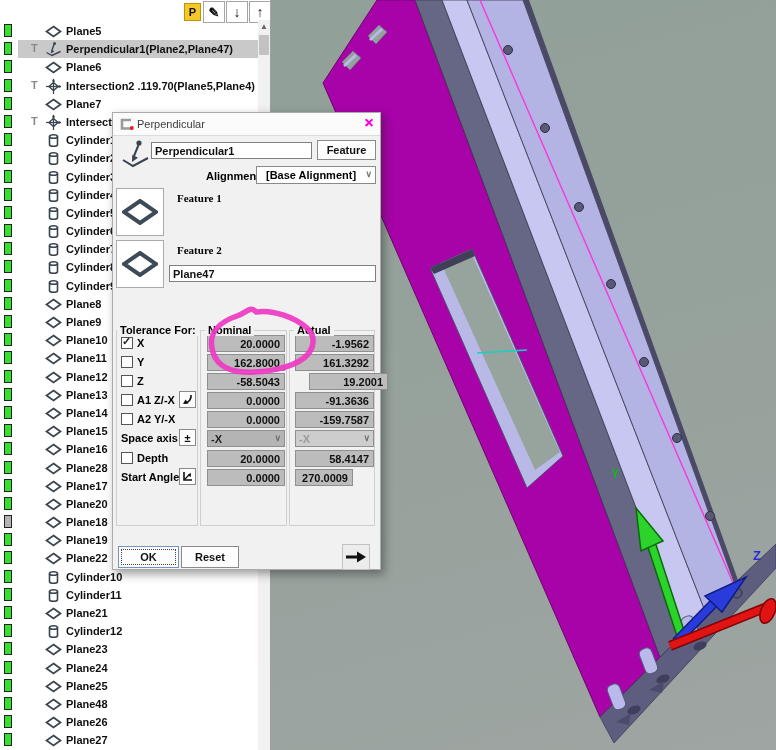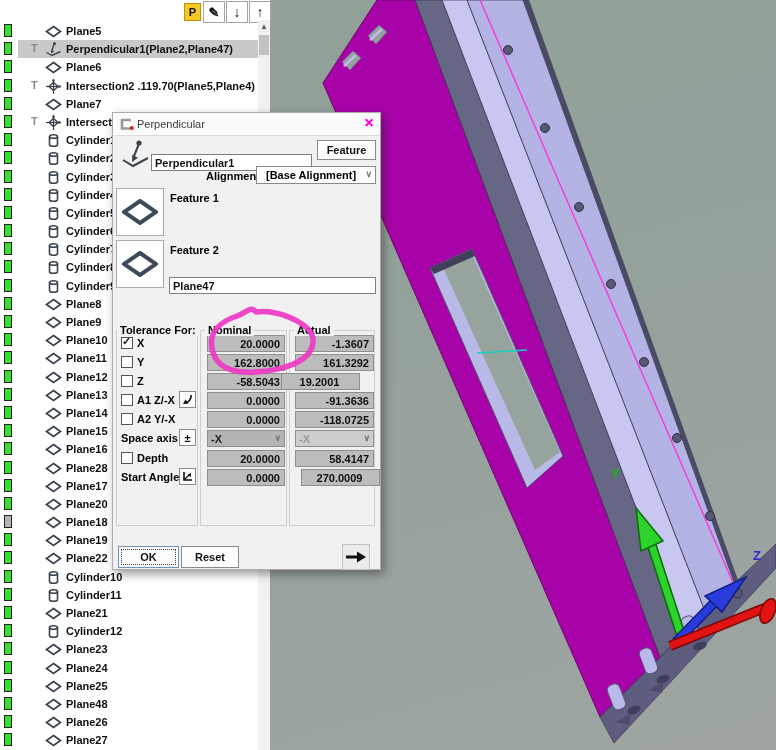--- a/index.html
+++ b/index.html
@@ -38,33 +38,33 @@
   #dialog{position:absolute;left:112px;top:112px;width:267px;height:456px;background:#f1f1f1;
     border:1px solid #ababab;box-sizing:content-box;z-index:10;
     box-shadow:3px 4px 9px rgba(30,30,30,.45);font-size:11px;}
   #dlg-title{position:absolute;left:0;top:0;right:0;height:22px;background:#fbfbfb;
     border-bottom:1px solid #dcdcdc;}
   #dlg-title .txt{position:absolute;left:24px;top:5px;color:#3c3c3c;font-size:11px;}
   #dlg-logo{position:absolute;left:6px;top:5px;}
   #dlg-close{position:absolute;right:6px;top:3px;color:#ff00dd;font-weight:900;font-size:12px;
     cursor:pointer;text-shadow:0 0 .6px #ff00dd;}
   .fld{position:absolute;background:#fff;border:1px solid #7f7f7f;box-sizing:border-box;
-    font-size:11px;font-weight:bold;color:#111;padding:2px 17px 0 3px;white-space:nowrap;overflow:hidden;margin-top:12px;}
+    font-size:11px;font-weight:bold;color:#111;padding:2px 17px 0 3px;white-space:nowrap;overflow:hidden;}
   .btn{position:absolute;background:#fdfdfd;border:1px solid #8a8a8a;box-sizing:border-box;
     text-align:center;font-weight:bold;color:#111;cursor:pointer;}
   #perp-icon{position:absolute;left:7px;top:26px;}
   #name-field{left:38px;top:29px;width:161px;height:17px;}
   #comment-btn{left:204px;top:27px;width:59px;height:20px;line-height:18px;font-size:11px;}
   #align-label{position:absolute;left:93px;top:57px;font-weight:bold;}
   #align-dd{position:absolute;left:143px;top:53px;width:120px;height:18px;background:#fff;
     border:1px solid #8a8a8a;box-sizing:border-box;font-weight:bold;padding:2px 9px;cursor:pointer;}
   #align-dd .chev{position:absolute;right:3px;top:2px;color:#777;font-size:9px;}
   .feat-box{position:absolute;left:3px;width:48px;height:48px;background:#fff;border:1px solid #aaa;
     box-sizing:border-box;display:flex;align-items:center;justify-content:center;}
-  .feat-label{position:absolute;left:57px;font-weight:bold;}
+  .feat-label{position:absolute;left:64px;font-weight:bold;font-family:Liberation Serif, serif;}
   .fieldset{position:absolute;top:217px;height:196px;border:1px solid #cfcfcf;box-sizing:border-box;}
   .legend{position:absolute;top:211px;background:#f1f1f1;font-weight:bold;padding:0 3px;z-index:2;}
   .tol-label{position:absolute;left:8px;font-weight:bold;white-space:nowrap;display:flex;align-items:center;gap:4px;}
   .cbx{width:10px;height:10px;border:1px solid #555;background:#fff;display:inline-block;
     position:relative;cursor:pointer;flex:none;}
   .cbx.on:after{content:"✓";position:absolute;left:0px;top:-3px;font-size:11px;color:#222;}
   .vfld{position:absolute;background:#bcbcbc;border:1px solid #8f8f8f;box-sizing:border-box;
     font-weight:bold;color:#101010;text-align:right;padding:2px 4px 0 2px;font-size:11px;cursor:text;}
   .ddn{position:absolute;background:#b4b4b4;border:1px solid #8f8f8f;box-sizing:border-box;
     font-weight:bold;color:#222;padding:2px 3px;font-size:11px;cursor:pointer;}
@@ -549,51 +549,51 @@
   <span class="legend" style="left:4px">Tolerance For:</span>
   <span class="legend" style="left:92px">Nominal</span>
   <span class="legend" style="left:181px">Actual</span>
 
   <div id="tol-rows">
       <div class="tol-label" style="top: 224px;">
         <span class="cbx on"></span>
         <span>X</span>
       </div>
       <div class="vfld" style="left: 94px; top: 222px; width: 78px; height: 17px;">20.0000</div>
-      <div class="vfld" style="left: 182px; top: 222px; width: 79px; height: 17px;">-1.3607</div>
+      <div class="vfld" style="left: 182px; top: 222px; width: 79px; height: 17px;">-1.9562</div>
       <div class="tol-label" style="top: 243px;">
         <span class="cbx"></span>
         <span>Y</span>
       </div>
       <div class="vfld" style="left: 94px; top: 241px; width: 78px; height: 17px; text-align: right;">162.8000</div>
       <div class="vfld" style="left: 182px; top: 241px; width: 79px; height: 17px;">161.3292</div>
       <div class="tol-label" style="top: 262px;">
         <span class="cbx"></span>
         <span>Z</span>
       </div>
       <div class="vfld" style="left: 94px; top: 260px; width: 78px; height: 17px;">-58.5043</div>
-      <div class="vfld" style="left: 168px; top: 260px; width: 79px; height: 17px; text-align: center;">19.2001</div>
+      <div class="vfld" style="left: 196px; top: 260px; width: 79px; height: 17px;">19.2001</div>
       <div class="tol-label" style="top: 281px;">
         <span class="cbx"></span>
         <span>A1 Z/-X</span>
       </div>
       <div class="mini-btn" style="top: 278px;">
         <svg width="11" height="11">
           <path d="M9,1 A7,7 0 0 1 3,9" fill="none" stroke="#111" stroke-width="1.6"></path>
           <polygon points="1,10 6.5,9.5 3.5,5.5" fill="#111"></polygon>
         </svg>
       </div>
       <div class="vfld" style="left: 94px; top: 279px; width: 78px; height: 17px;">0.0000</div>
       <div class="vfld" style="left: 182px; top: 279px; width: 79px; height: 17px;">-91.3636</div>
       <div class="tol-label" style="top: 300px;">
         <span class="cbx"></span>
         <span>A2 Y/-X</span>
       </div>
       <div class="vfld" style="left: 94px; top: 298px; width: 78px; height: 17px;">0.0000</div>
-      <div class="vfld" style="left: 182px; top: 298px; width: 79px; height: 17px;">-118.0725</div>
+      <div class="vfld" style="left: 182px; top: 298px; width: 79px; height: 17px;">-159.7587</div>
       <div class="tol-label" style="top: 319px;">
         <span>Space axis</span>
       </div>
       <div class="mini-btn" style="top: 316px;">±</div>
       <div class="ddn" style="left: 94px; top: 317px; width: 78px; height: 17px;"><span>-X</span><span class="chev">∨</span></div>
       <div class="ddn dis" style="left: 182px; top: 317px; width: 79px; height: 17px;"><span>-X</span><span class="chev">∨</span></div>
       <div class="tol-label" style="top: 339px;">
         <span class="cbx"></span>
         <span>Depth</span>
       </div>
@@ -603,21 +603,21 @@
         <span>Start Angle</span>
       </div>
       <div class="mini-btn" style="top: 355px;">
         <svg width="11" height="11">
           <polyline points="2,1 2,9 10,9" fill="none" stroke="#111" stroke-width="1.6"></polyline>
           <line x1="2" y1="9" x2="8" y2="3" stroke="#111" stroke-width="1.2"></line>
           <polygon points="9,2 8.8,6 5.5,4" fill="#111"></polygon>
         </svg>
       </div>
       <div class="vfld" style="left: 94px; top: 356px; width: 78px; height: 17px;">0.0000</div>
-      <div class="vfld" style="left: 188px; top: 356px; width: 79px; height: 17px; text-align: center;">270.0009</div>
+      <div class="vfld" style="left: 182px; top: 356px; width: 58px; height: 17px;">270.0009</div>
     </div>
 
   <div class="btn" id="ok-btn">OK</div>
   <div class="btn" id="reset-btn">Reset</div>
   <div class="btn" id="next-btn">
     <svg width="22" height="14" style="margin-top:5px">
       <line x1="1" y1="7" x2="14" y2="7" stroke="#111" stroke-width="3"></line>
       <polygon points="21,7 12,1.5 12,12.5" fill="#111"></polygon>
     </svg>
   </div>

